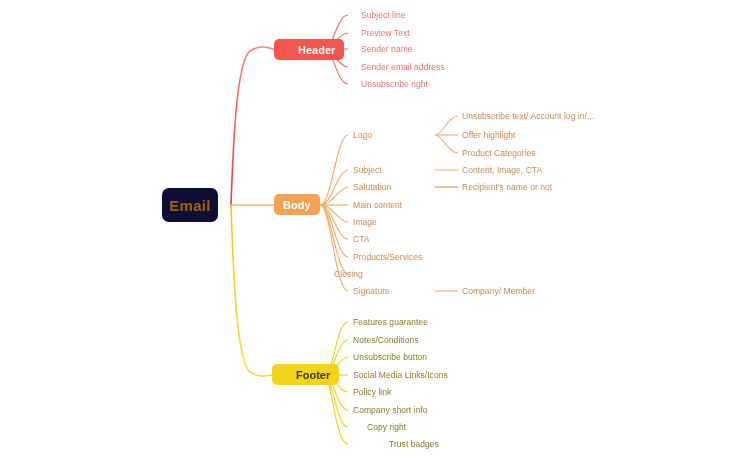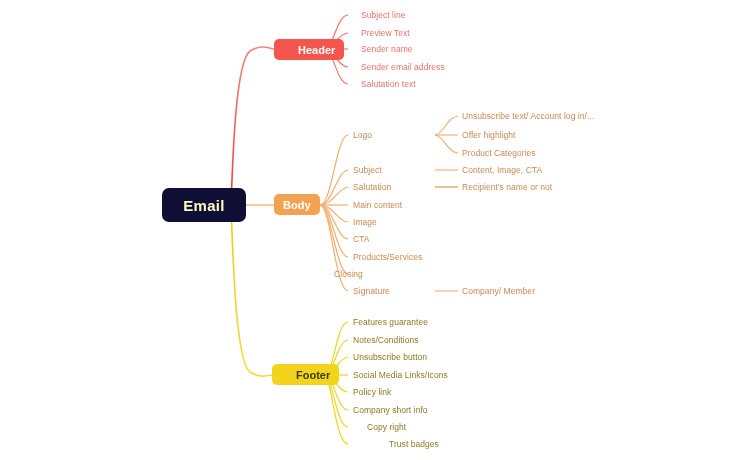--- a/index.html
+++ b/index.html
@@ -29,25 +29,25 @@
     position: absolute;
     box-sizing: border-box;
     display: flex;
     align-items: center;
     justify-content: center;
     white-space: nowrap;
   }
   .root-node {
     left: 162px;
     top: 188px;
-    width: 84px;
+    width: 56px;
     height: 34px;
     background: #0f0f35;
     border-radius: 7px;
-    color: #fef9c3;
+    color: #a16207;
     font-size: 15px;
     font-weight: bold;
     letter-spacing: 0.3px;
   }
   .branch-node {
     height: 21px;
     border-radius: 5px;
     font-size: 11px;
     font-weight: bold;
     padding: 0 9px;
@@ -167,21 +167,21 @@
     <span>Body</span>
   </div>
   <div class="node branch-node branch-footer">
     <span>Footer</span>
   </div>
 
   <div class="leaf leaf-header" style="left:353px; top:10px;">Subject line</div>
   <div class="leaf leaf-header" style="left:353px; top:28px;">Preview Text</div>
   <div class="leaf leaf-header" style="left:353px; top:44px;">Sender name</div>
   <div class="leaf leaf-header" style="left:353px; top:62px;">Sender email address</div>
-  <div class="leaf leaf-header" style="left:353px; top:79px;">Salutation text</div>
+  <div class="leaf leaf-header" style="left:353px; top:79px;">Unsubscribe right</div>
 
   <div class="leaf leaf-body" style="left:353px; top:130px;">Logo</div>
   <div class="leaf leaf-body" style="left:353px; top:165px;">Subject</div>
   <div class="leaf leaf-body" style="left:353px; top:182px;">Salutation</div>
   <div class="leaf leaf-body" style="left:353px; top:200px;">Main content</div>
   <div class="leaf leaf-body" style="left:353px; top:217px;">Image</div>
   <div class="leaf leaf-body" style="left:353px; top:234px;">CTA</div>
   <div class="leaf leaf-body" style="left:353px; top:252px;">Products/Services</div>
   <div class="leaf leaf-body" style="left:334px; top:269px;">Closing</div>
   <div class="leaf leaf-body" style="left:353px; top:286px;">Signature</div>

